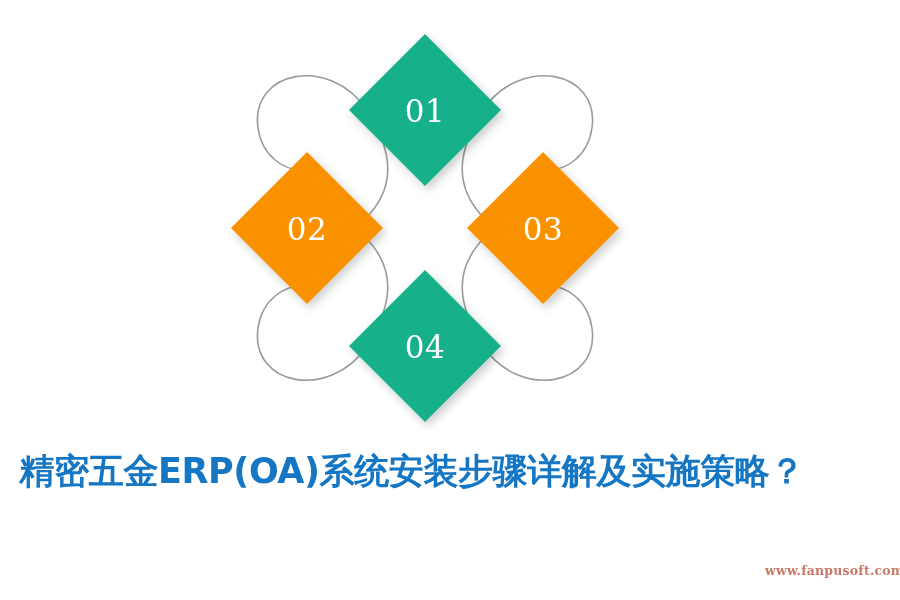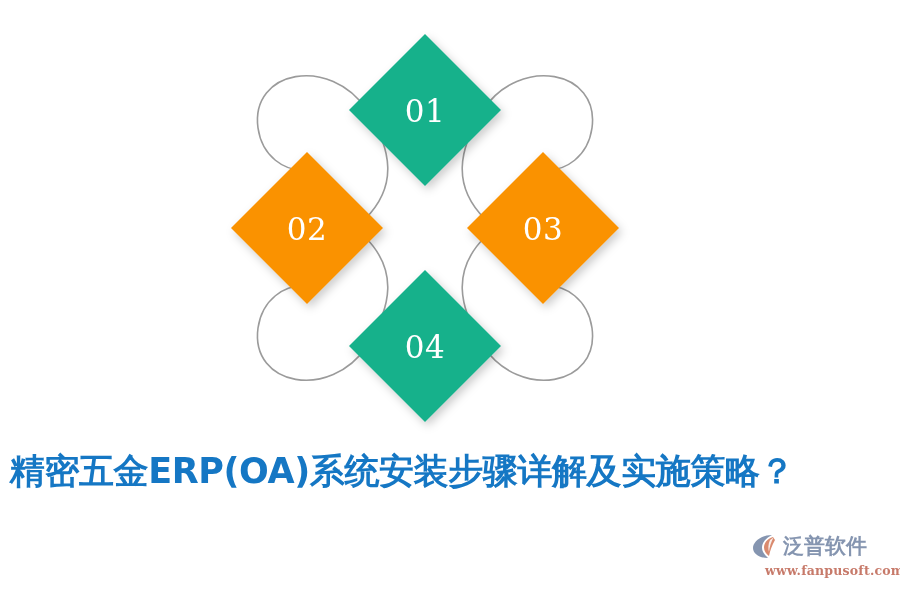--- a/index.html
+++ b/index.html
@@ -48,21 +48,21 @@
     dominant-baseline: central;
     letter-spacing: 0.5px;
   }
 
   
   #page-title {
     position: absolute;
     left: 0;
     top: 450px;
     width: 804px;
-    text-align: center;
+    text-align: right;
     color: #1577c4;
     font-family: "DejaVu Sans", "Liberation Sans", sans-serif;
     font-size: 35px;
     font-weight: 700;
     letter-spacing: -0.4px;
     white-space: nowrap;
     line-height: 1.2;
   }
 
   
@@ -150,25 +150,14 @@
     <g filter="url(#soft-shadow)">
       <polygon points="425,270 501,346 425,422 349,346" fill="#17b18b"></polygon>
     </g>
     <text class="diamond-number" x="425" y="347">04</text>
   </svg>
 </div>
 
 <div id="page-title">精密五金ERP(OA)系统安装步骤详解及实施策略？</div>
 
 <div id="brand-logo">
-  <div class="logo-top-row">
-    <svg class="logo-mark" viewBox="0 0 60 60">
-
-      <path d="M44 8 C22 8, 6 22, 6 34 C6 46, 20 54, 36 54 C30 48, 24 42, 24 33 C24 23, 32 14, 44 8 Z" fill="#8595b0"></path>
-
-      <path d="M46 12 C34 16, 28 24, 28 33 C28 40, 32 46, 38 50 C40 40, 44 28, 50 18 Z" fill="#d98a6e"></path>
-
-      <path d="M47 13 C42 22, 39 32, 38 42 C36 36, 36 26, 40 18 Z" fill="#ffffff" opacity="0.85"></path>
-    </svg>
-    <div class="logo-wordmark">泛普软件</div>
-  </div>
   <div class="logo-url">www.fanpusoft.com</div>
 </div>
 
 </body></html>

